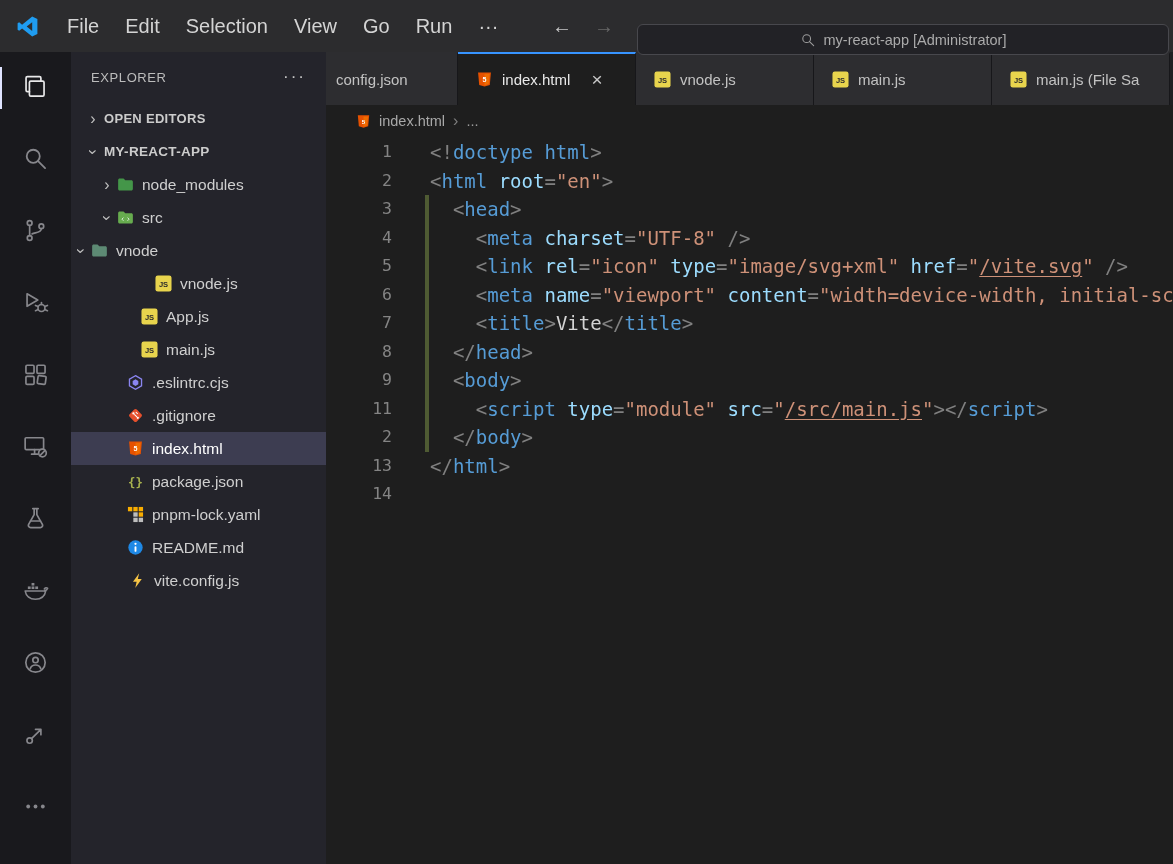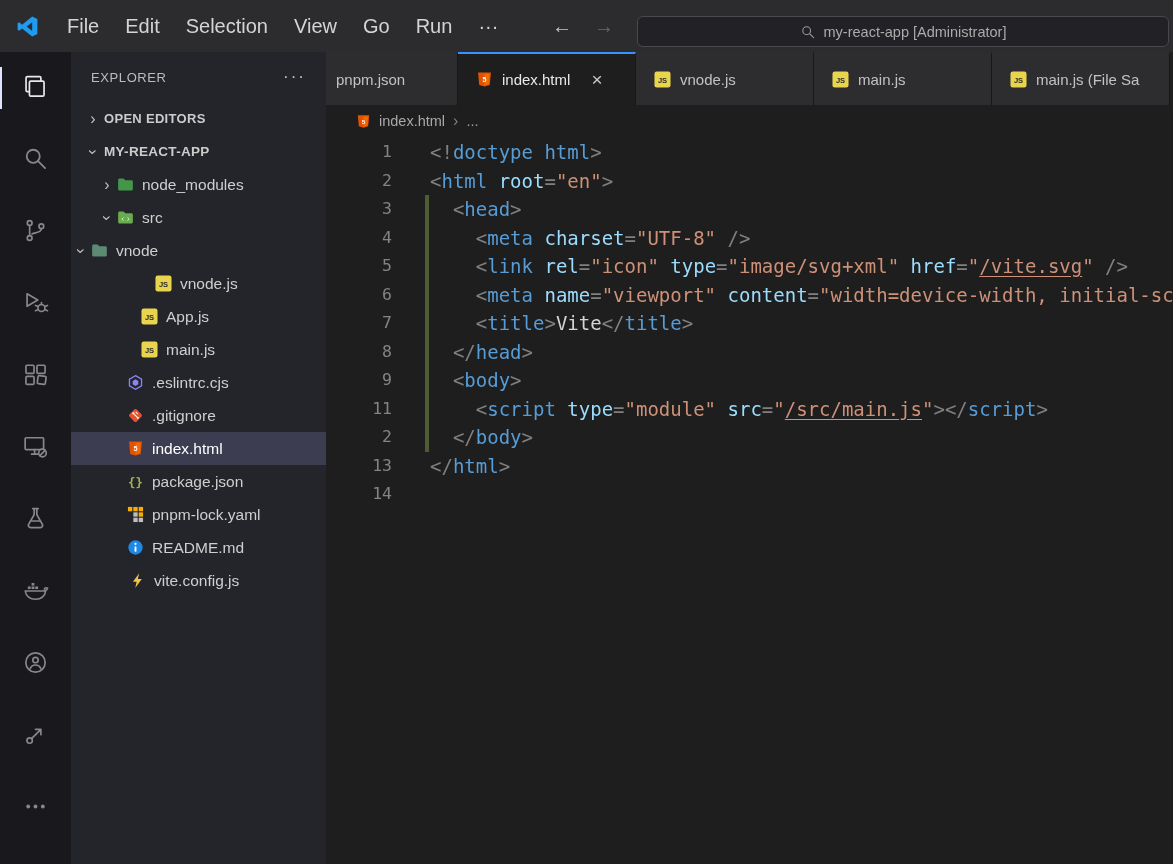--- a/index.html
+++ b/index.html
@@ -10,21 +10,21 @@
   
   .titlebar { position:absolute; top:0; left:0; width:100%; height:52px; background:#2c2c2e;
     display:flex; align-items:center; z-index:10; }
   .logo { width:25px; height:25px; margin-left:15px; flex:none; display:inline-flex; }
   .logo svg { width:100%; height:100%; }
   .menubar { display:flex; margin-left:14px; }
   .menu-item { padding:0 13px; font-size:20px; color:#d4d4d4; line-height:52px; cursor:default; }
   .nav-arrows { position:absolute; left:552px; top:0; height:52px; display:flex; align-items:center; gap:22px; }
   .nav-arrow { font-size:20px; color:#c8c8c8; }
   .nav-arrow.dim { color:#686868; }
-  .search-box { position:absolute; left:637px; right:4px; top:16px; height:31px; background:#222226;
+  .search-box { position:absolute; left:637px; right:4px; top:24px; height:31px; background:#222226;
     border:1px solid #48484d; border-radius:6px; display:flex; align-items:center; justify-content:center;
     gap:8px; font-size:14.5px; color:#ababab; cursor:pointer; }
   .search-glyph { width:16px; height:16px; display:inline-flex; color:#9d9d9d; }
   .search-glyph svg { width:100%; height:100%; }
 
   
   .main { position:absolute; top:52px; left:0; right:0; bottom:0; display:flex; }
 
   
   .activitybar { width:71px; background:#19191d; flex:none; display:flex; flex-direction:column; }
@@ -361,21 +361,21 @@
               </svg>
             </span>
             <span class="tree-label">vite.config.js</span>
           </div>
         </div>
     </div>
 
     <div class="editor-area">
       <div class="tabbar">
           <div class="tab clipped">
-            <span class="tab-label">pnpm.json</span>
+            <span class="tab-label">config.json</span>
           </div>
           <div class="tab active">
             <span class="tab-icon">
               <svg viewBox="0 0 18 18">
                 <path d="M2.2 1.5h13.6l-1.2 13.2L9 16.5l-5.6-1.8z" fill="#e65100"></path>
                 <path d="M9 2.9v12.4l4.5-1.5 1-10.9z" fill="#ef6c00"></path>
                 <text x="9" y="11.8" font-size="7.5" font-weight="bold" text-anchor="middle" fill="#ffffff" font-family="Liberation Sans, sans-serif">5</text>
               </svg>
             </span>
             <span class="tab-label">index.html</span>

